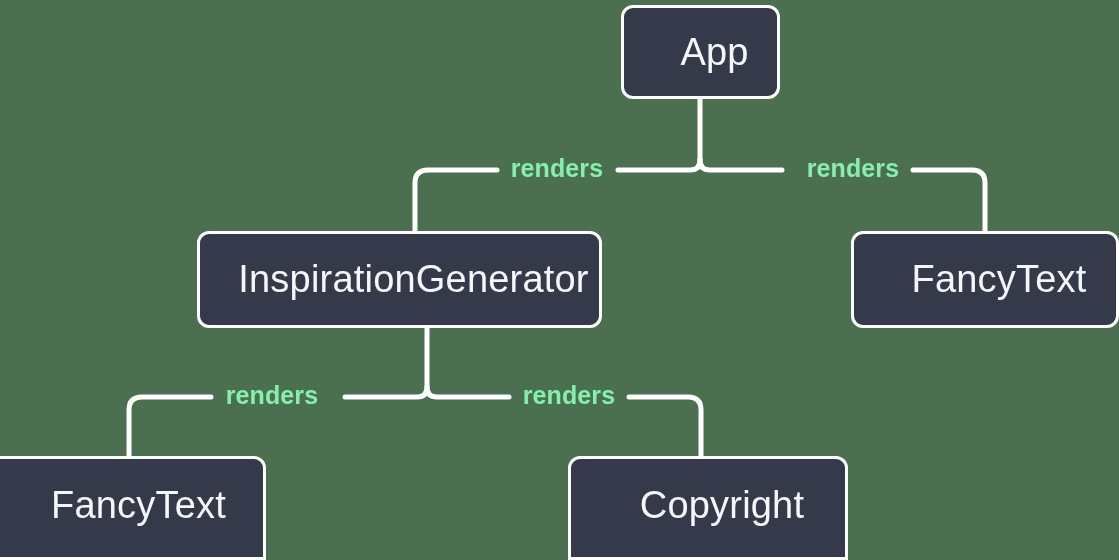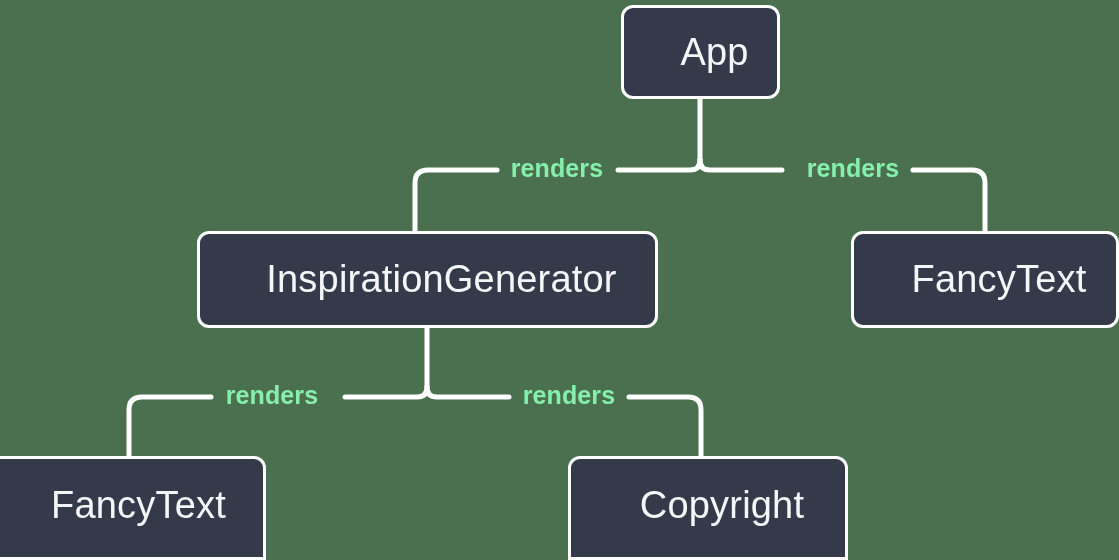--- a/index.html
+++ b/index.html
@@ -79,21 +79,21 @@
       <path d="M 211 397 L 142 397 Q 129 397 129 410 L 129 456"></path>
 
       <path d="M 629 397 L 688 397 Q 701 397 701 410 L 701 456"></path>
     </g>
   </svg>
 
   <div class="node-box" style="left:621px; top:5px; width:159px; height:94px;">
     <span>App</span>
   </div>
 
-  <div class="node-box" style="left:197px; top:231px; width:461px; height:97px;">
+  <div class="node-box" style="left:197px; top:231px; width:405px; height:97px;">
     <span>InspirationGenerator</span>
   </div>
 
   <div class="node-box" style="left:851px; top:231px; width:268px; height:97px;">
     <span>FancyText</span>
   </div>
 
   <div class="node-box" style="left:-45px; top:456px; width:311px; height:104px; border-bottom-left-radius:0; border-bottom-right-radius:0;">
     <span style="margin-left:28px; margin-bottom:6px;">FancyText</span>
   </div>

